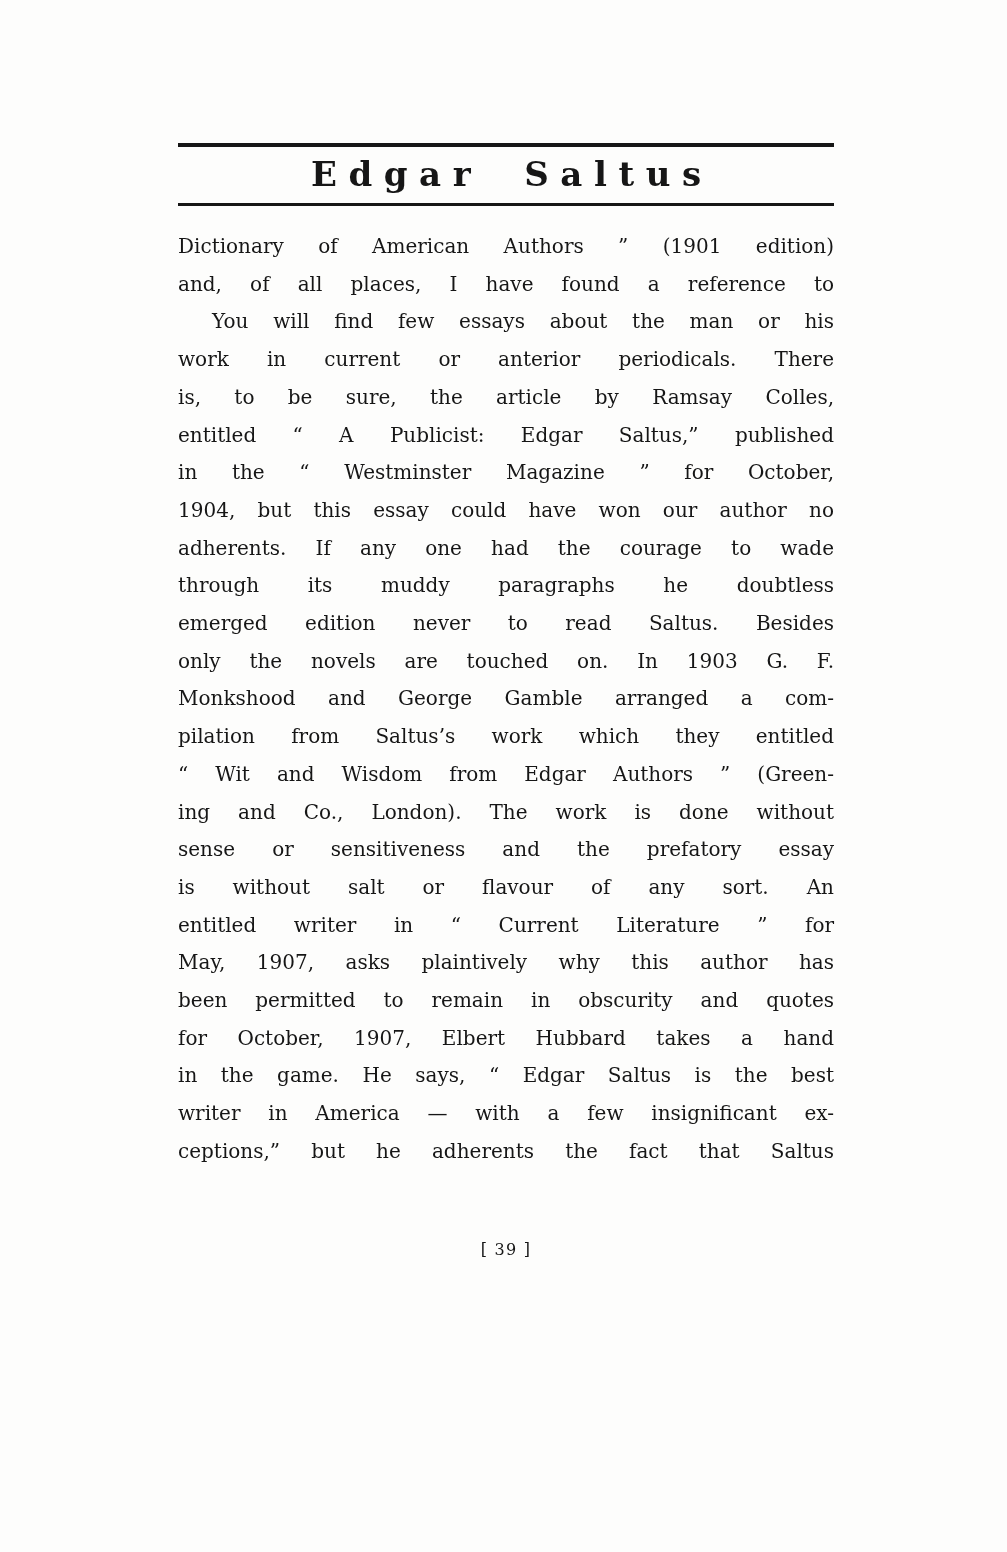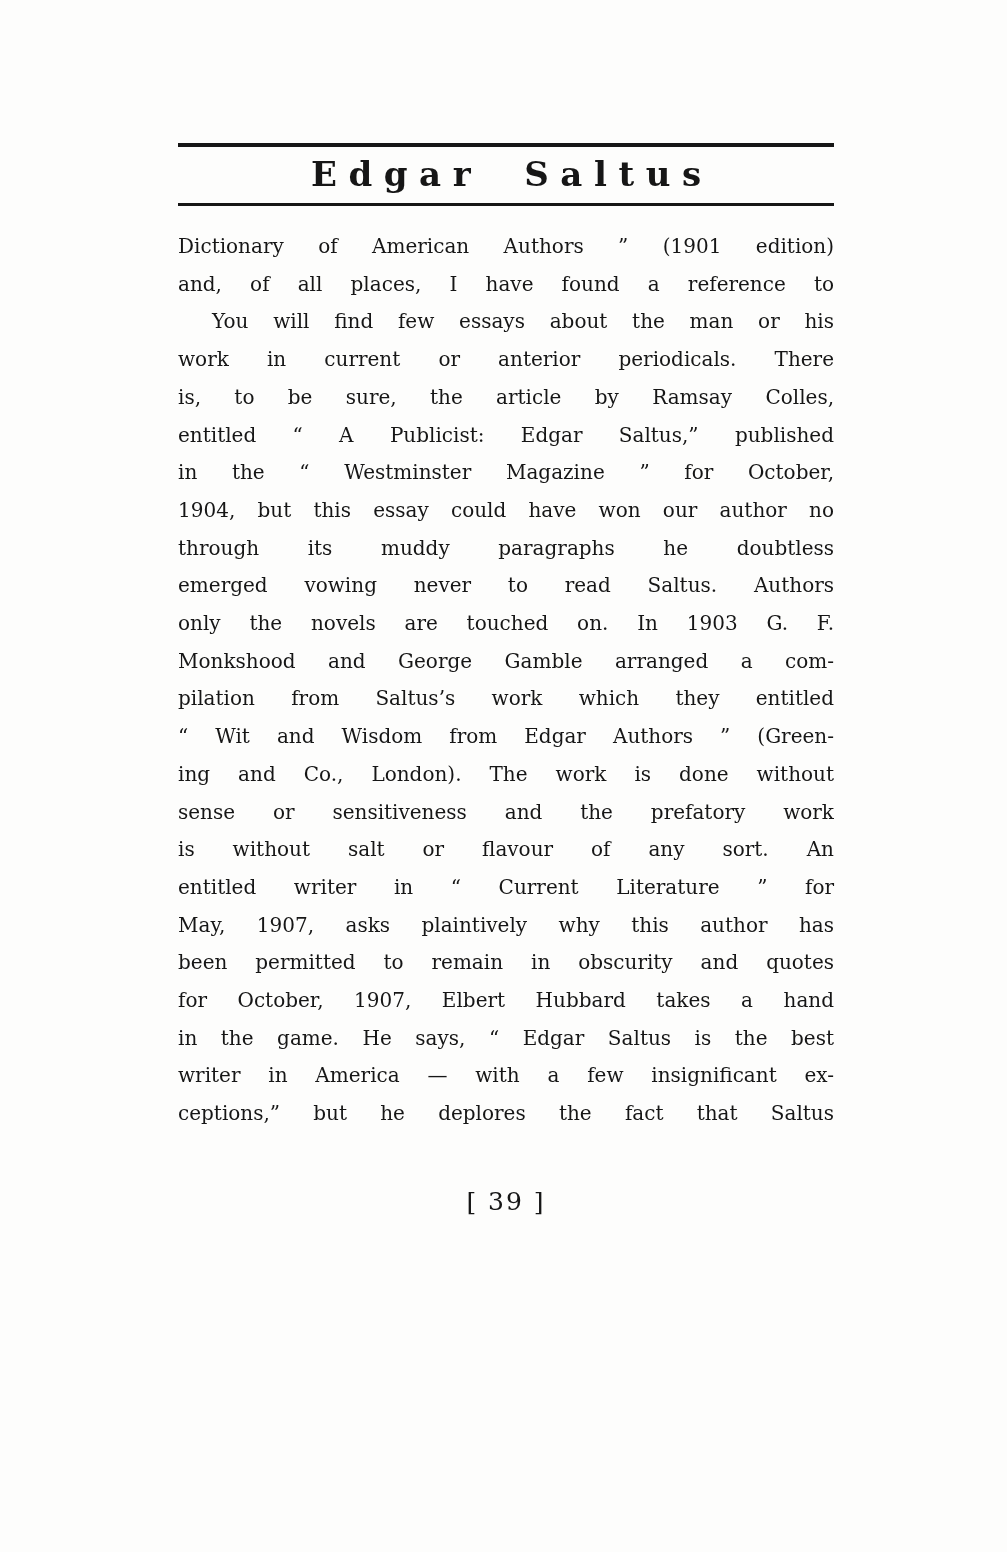--- a/index.html
+++ b/index.html
@@ -63,24 +63,24 @@
   }
   .line.last {
     text-align-last: left;
   }
   .line.indent {
     text-indent: 34px;
   }
   .page-number {
     position: absolute;
     left: 178px;
-    top: 1187px;
+    top: 1240px;
     width: 656px;
     text-align: center;
-    font-size: 25px;
+    font-size: 16px;
     letter-spacing: 0.08em;
   }
 </style>
 </head>
 <body>
 
 <div class="page">
   <div class="header">
     <div class="rule-top"></div>
     <h1 class="title">Edgar Saltus</h1>
@@ -92,33 +92,34 @@
         <div class="line">Dictionary of American Authors ” (1901 edition)</div>
         <div class="line">and, of all places, I have found a reference to</div>
       </div>
       <div class="paragraph">
         <div class="line indent">You will find few essays about the man or his</div>
         <div class="line">work in current or anterior periodicals.  There</div>
         <div class="line">is, to be sure, the article by Ramsay Colles,</div>
         <div class="line">entitled “ A Publicist: Edgar Saltus,” published</div>
         <div class="line">in the “ Westminster Magazine ” for October,</div>
         <div class="line">1904, but this essay could have won our author no</div>
+        <div class="line">adherents.  If any one had the courage to wade</div>
         <div class="line">through its muddy paragraphs he doubtless</div>
-        <div class="line">emerged vowing never to read Saltus.  Authors</div>
+        <div class="line">emerged edition never to read Saltus.  Besides</div>
         <div class="line">only the novels are touched on.  In 1903 G. F.</div>
         <div class="line">Monkshood and George Gamble arranged a com-</div>
         <div class="line">pilation from Saltus’s work which they entitled</div>
         <div class="line">“ Wit and Wisdom from Edgar Authors ” (Green-</div>
         <div class="line">ing and Co., London).  The work is done without</div>
-        <div class="line">sense or sensitiveness and the prefatory work</div>
+        <div class="line">sense or sensitiveness and the prefatory essay</div>
         <div class="line">is without salt or flavour of any sort.  An</div>
         <div class="line">entitled writer in “ Current Literature ” for</div>
         <div class="line">May, 1907, asks plaintively why this author has</div>
         <div class="line">been permitted to remain in obscurity and quotes</div>
         <div class="line">for October, 1907, Elbert Hubbard takes a hand</div>
         <div class="line">in the game.  He says, “ Edgar Saltus is the best</div>
         <div class="line">writer in America — with a few insignificant ex-</div>
-        <div class="line">ceptions,” but he deplores the fact that Saltus</div>
+        <div class="line">ceptions,” but he adherents the fact that Saltus</div>
       </div>
     </div>
 
   <div class="page-number">[ 39 ]</div>
 </div>
 
 </body></html>

